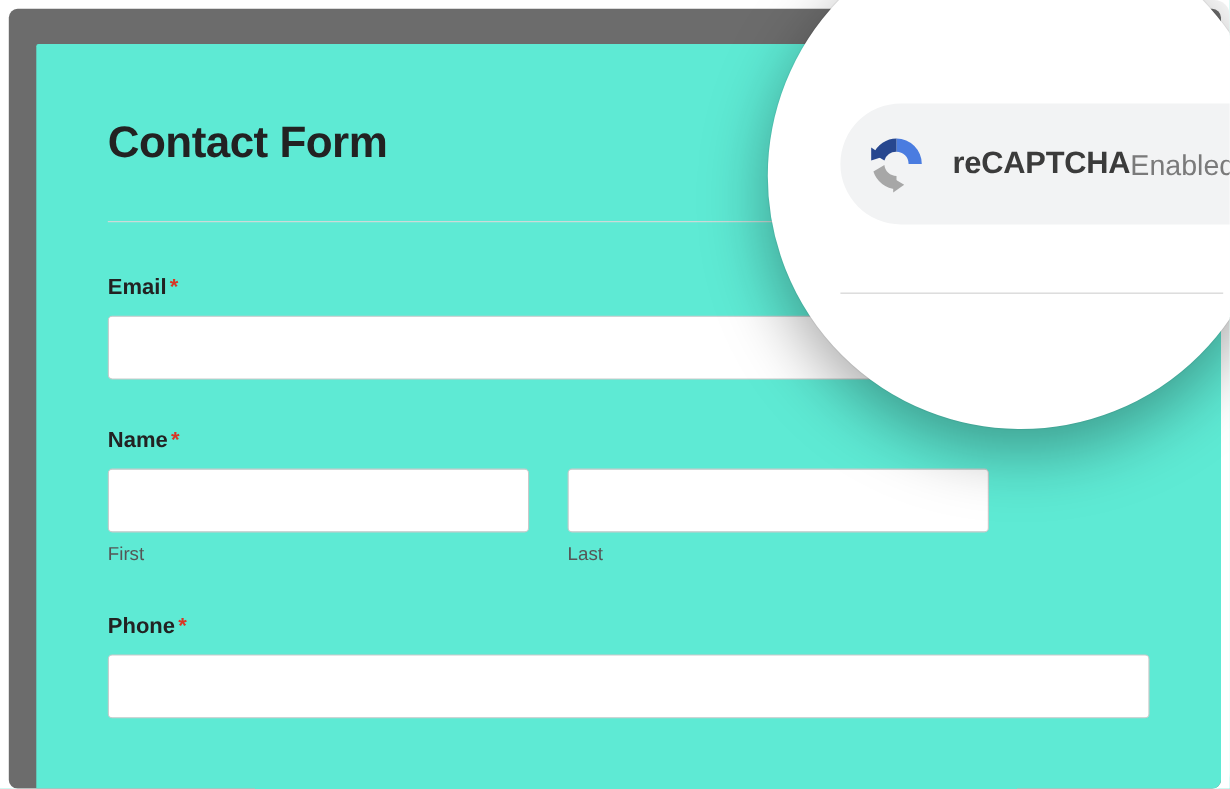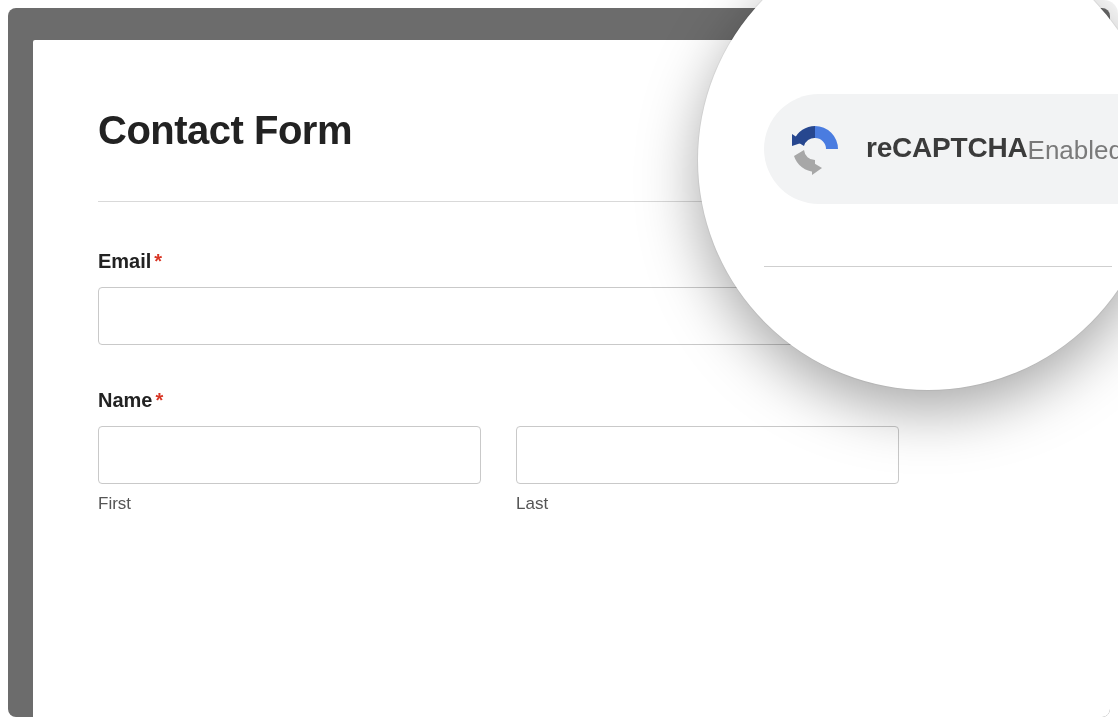--- a/index.html
+++ b/index.html
@@ -23,21 +23,21 @@
     .dark-inset {
       position: absolute;
       top: 8px; left: 8px; right: 8px; bottom: 0;
       background: #6c6c6c;
       border-radius: 8px;
       overflow: hidden;
     }
     .page {
       position: absolute;
       top: 32px; left: 25px; right: 0; bottom: 0;
-      background: #ffffff;
+      background: #5eead4;
       border-top-left-radius: 2px;
       padding: 68px 0 0 0;
     }
     .content {
       padding: 0 65px 0 65px;
     }
     h1.title {
       font-size: 40px;
       font-weight: 700;
       color: #222;
@@ -148,20 +148,26 @@
               <input class="text" type="text" value="" style="">
               <span class="sublabel">First</span>
             </div>
             <div class="name-col last">
               <input class="text" type="text" value="" style="">
               <span class="sublabel">Last</span>
             </div>
           </div>
         </div>
 
+        <div class="field-block">
+          <label class="field-label">
+            <span>Phone</span><span class="required">*</span>
+          </label>
+          <input class="text wide-input" type="tel" value="" style="">
+        </div>
 
       </div>
     </div>
   </div>
 
   <div class="lens">
     <div class="lens-inner">
 
       <div class="recaptcha-pill">
         <span class="recaptcha-icon">

